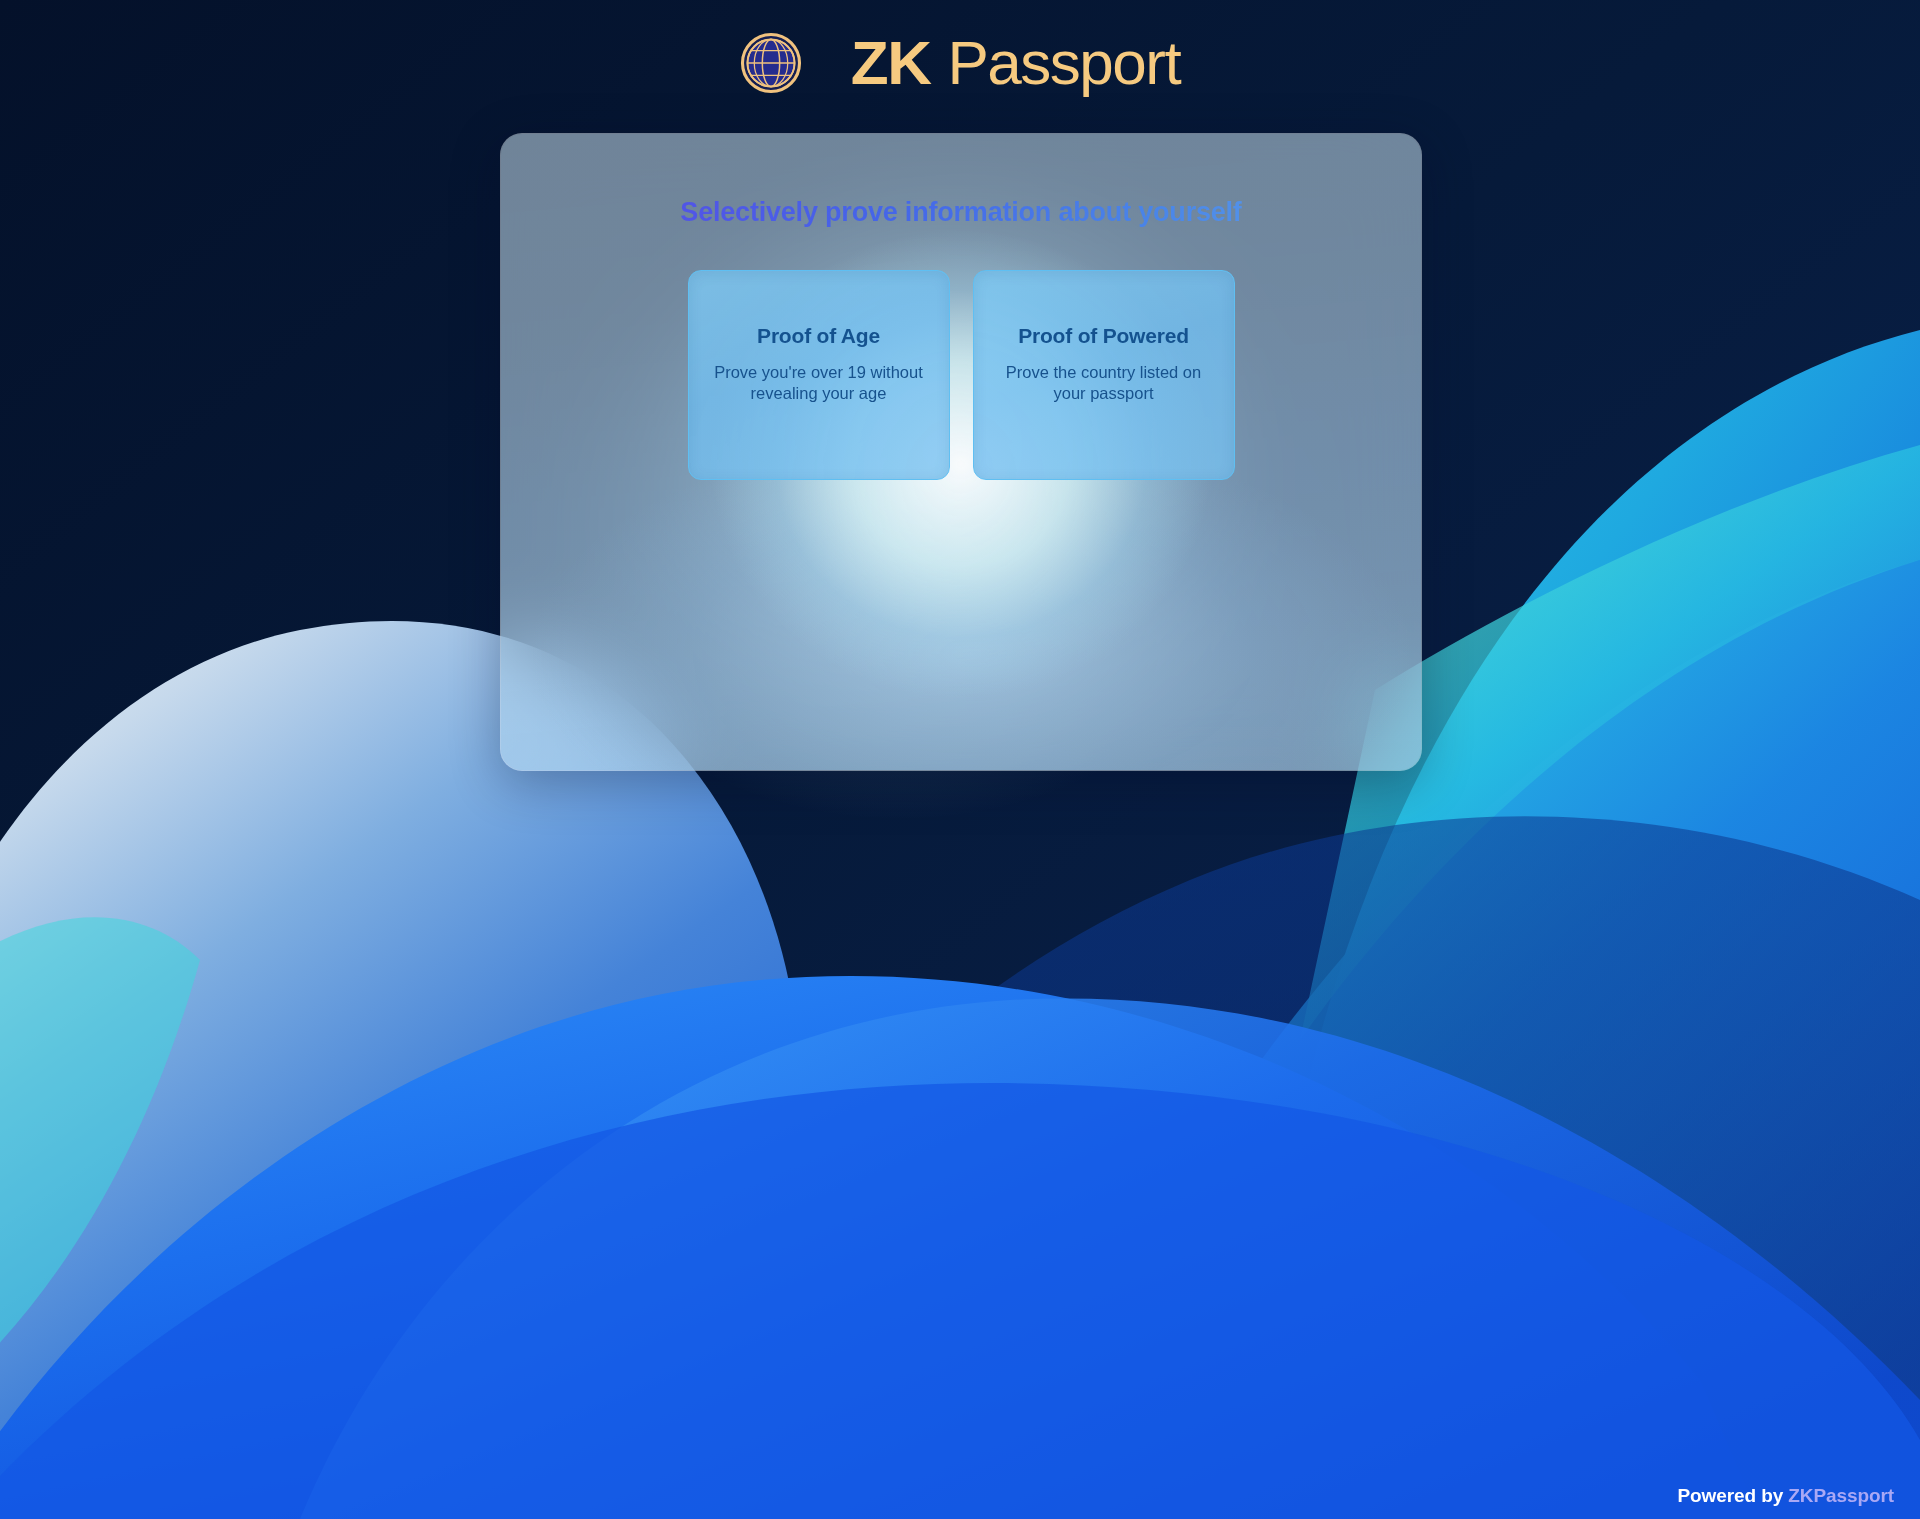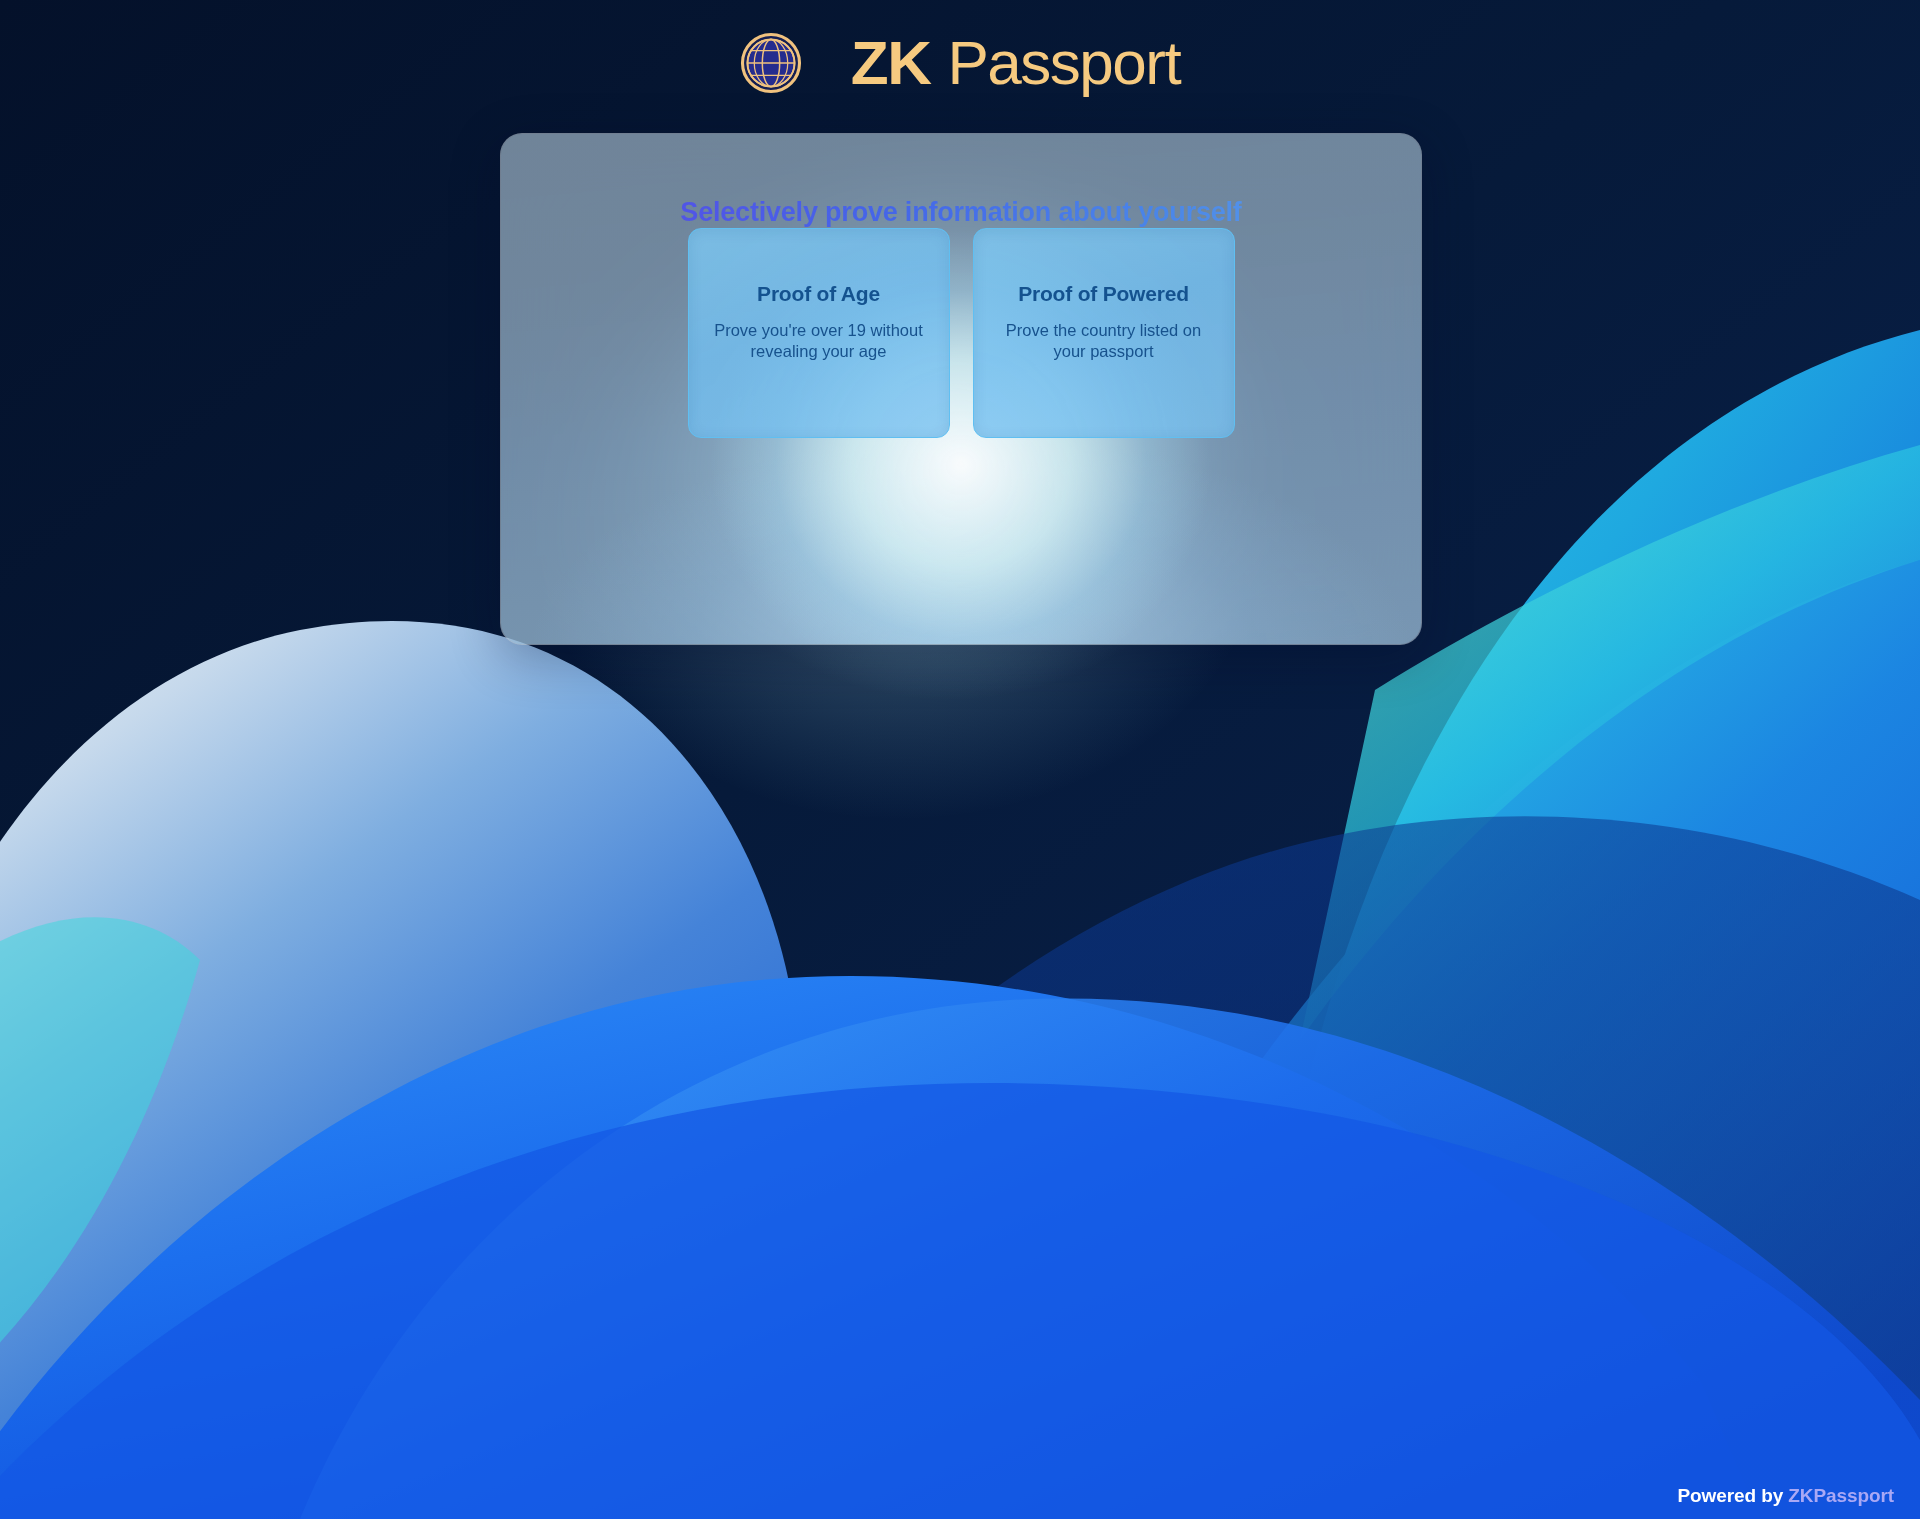--- a/index.html
+++ b/index.html
@@ -64,21 +64,21 @@
   }
   .logo-text .zk   { font-weight: 700; margin-left: 43px; }
   .logo-text .rest { font-weight: 400; margin-left: 17px; }
 
   
   #glass-panel {
     position: absolute;
     left: 500px;
     top: 133px;
     width: 922px;
-    height: 512px;
+    height: 638px;
     border-radius: 22px;
     background: rgba(214, 230, 242, 0.42);
     backdrop-filter: blur(42px);
     -webkit-backdrop-filter: blur(42px);
     border: 1px solid rgba(255,255,255,0.12);
     box-shadow: 0 12px 50px rgba(0, 10, 40, 0.30);
     overflow: hidden;
     z-index: 4;
   }
 
@@ -120,20 +120,21 @@
     line-height: 1.2;
     background: linear-gradient(90deg, #5B46E5 0%, #4566E8 42%, #4A86E8 72%, #63A8EC 100%);
     -webkit-background-clip: text;
     background-clip: text;
     color: transparent;
     -webkit-text-fill-color: transparent;
   }
 
   
   #cards-row {
+    margin-top: 42px;
     display: flex;
     justify-content: center;
     gap: 23px;
   }
 
   .proof-card {
     width: 262px;
     height: 210px;
     border-radius: 13px;
     border: 1.5px solid #5FBFF2;

